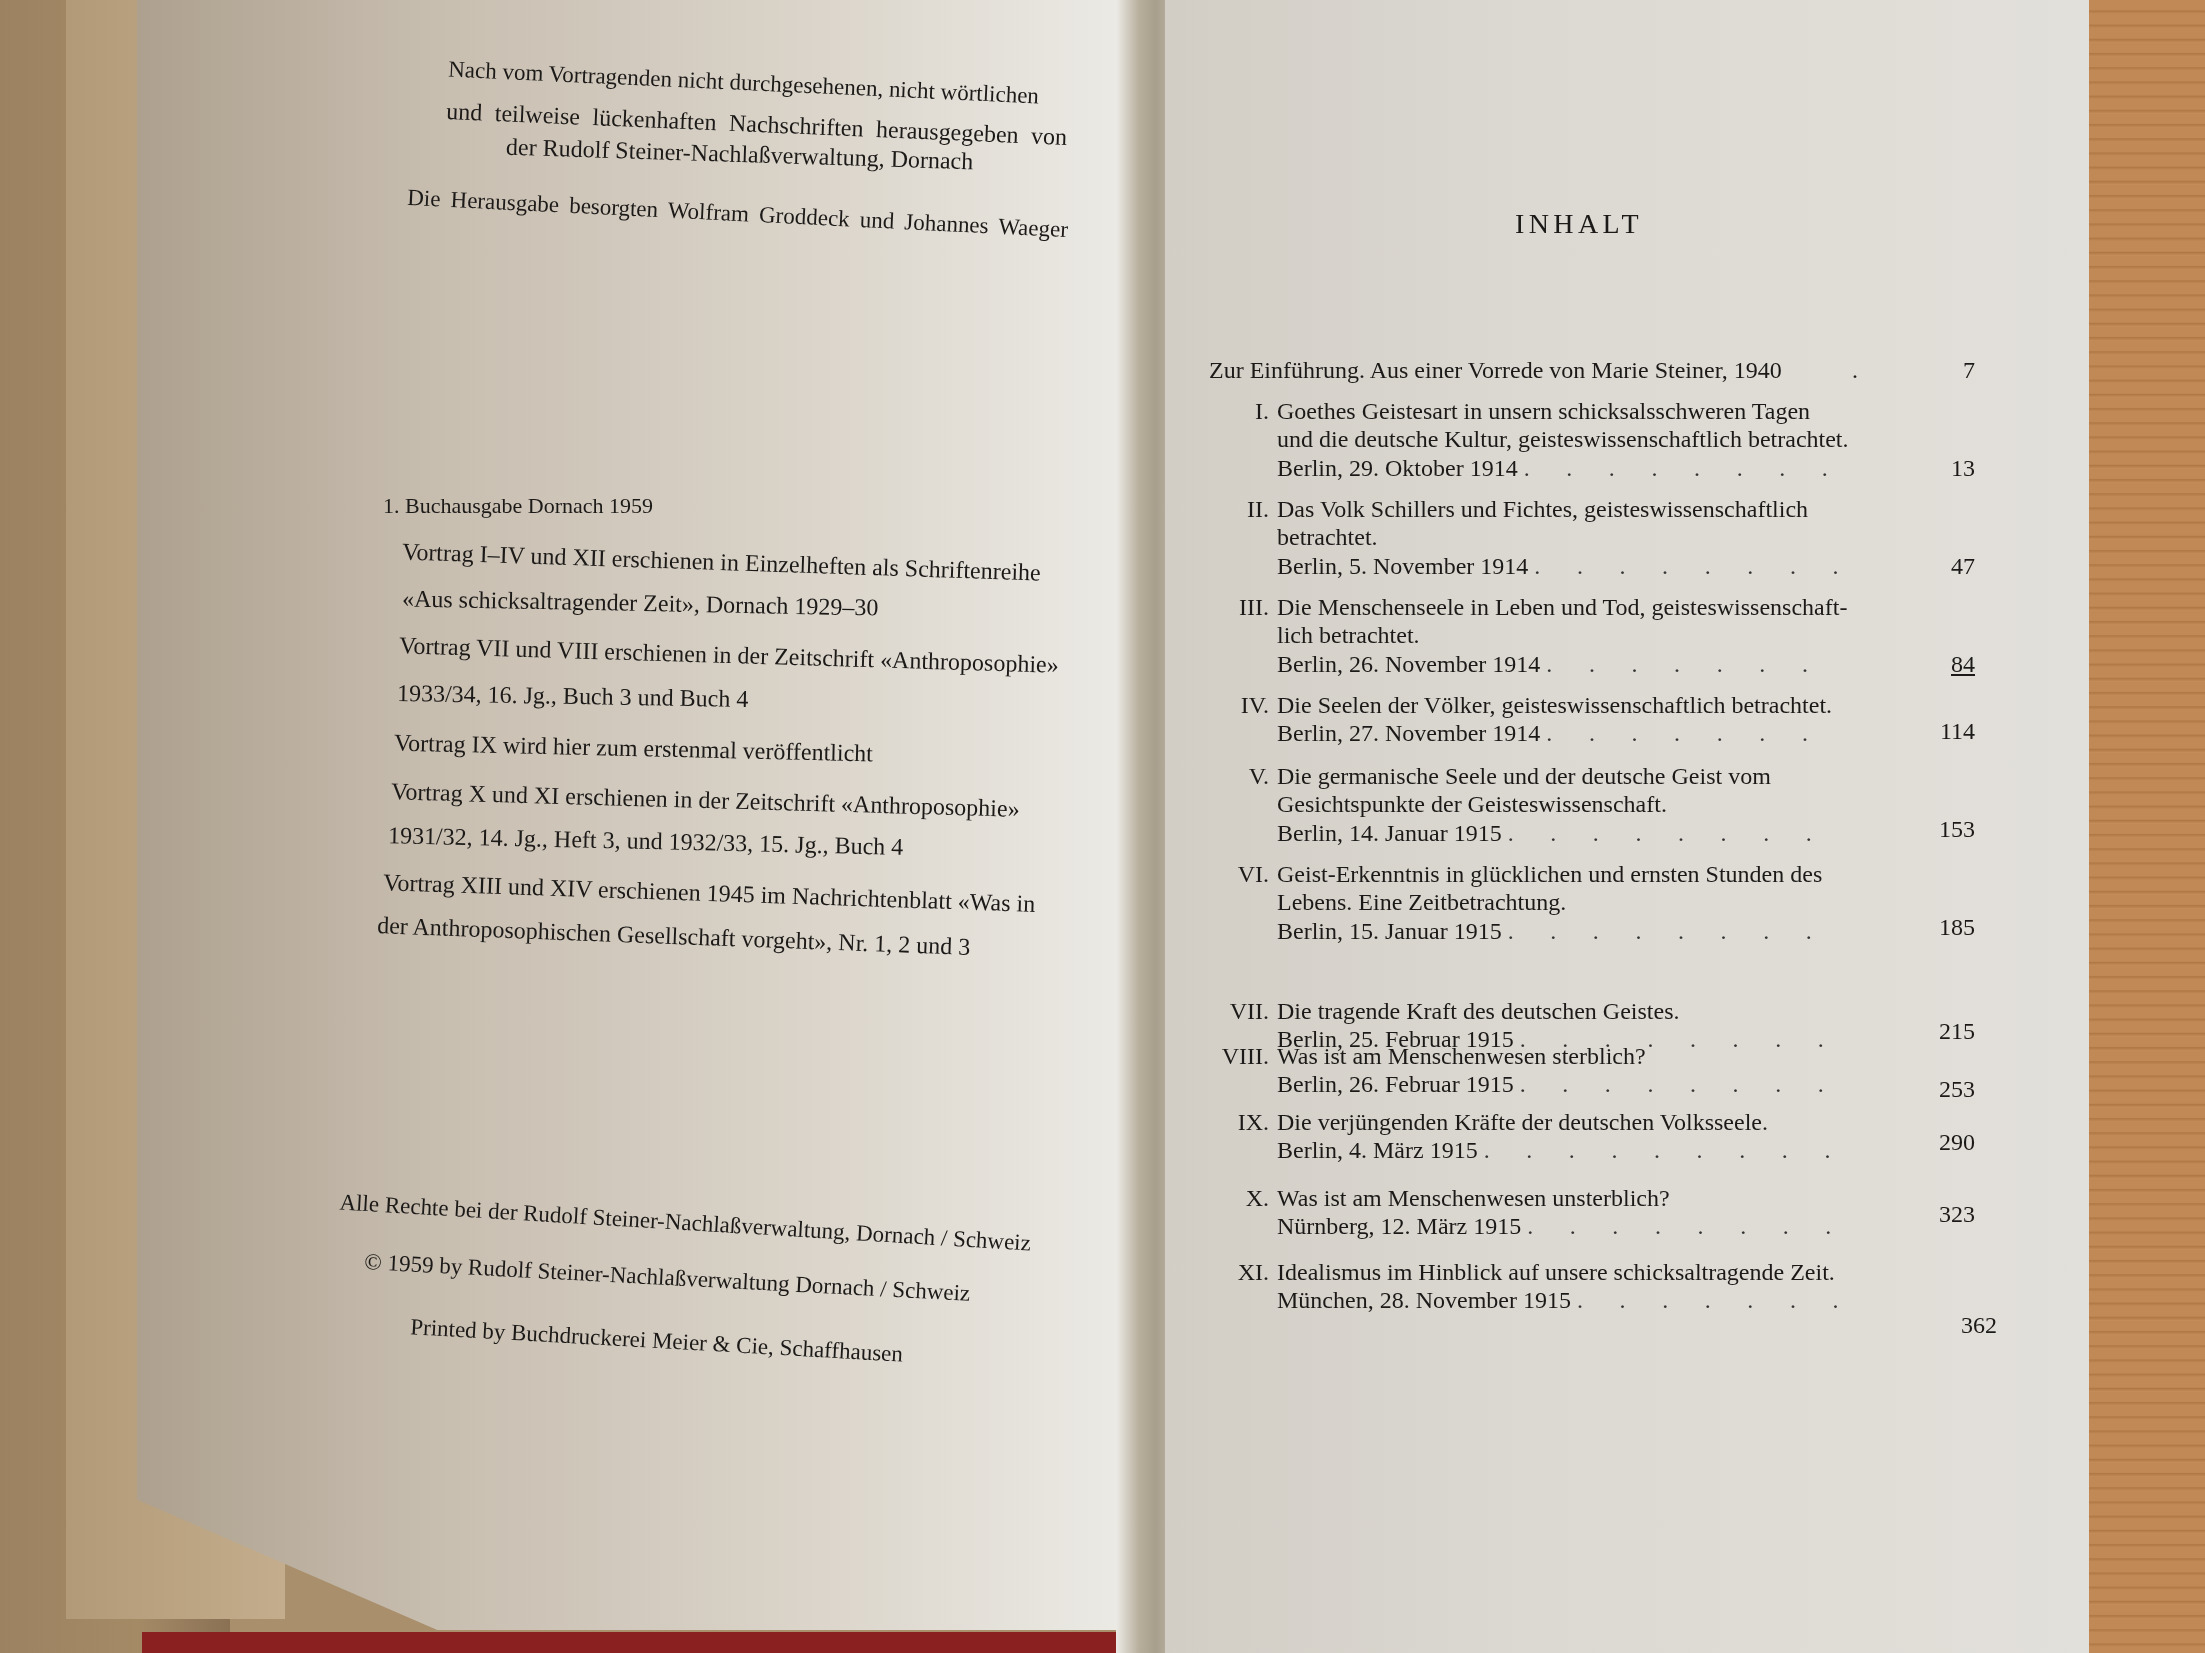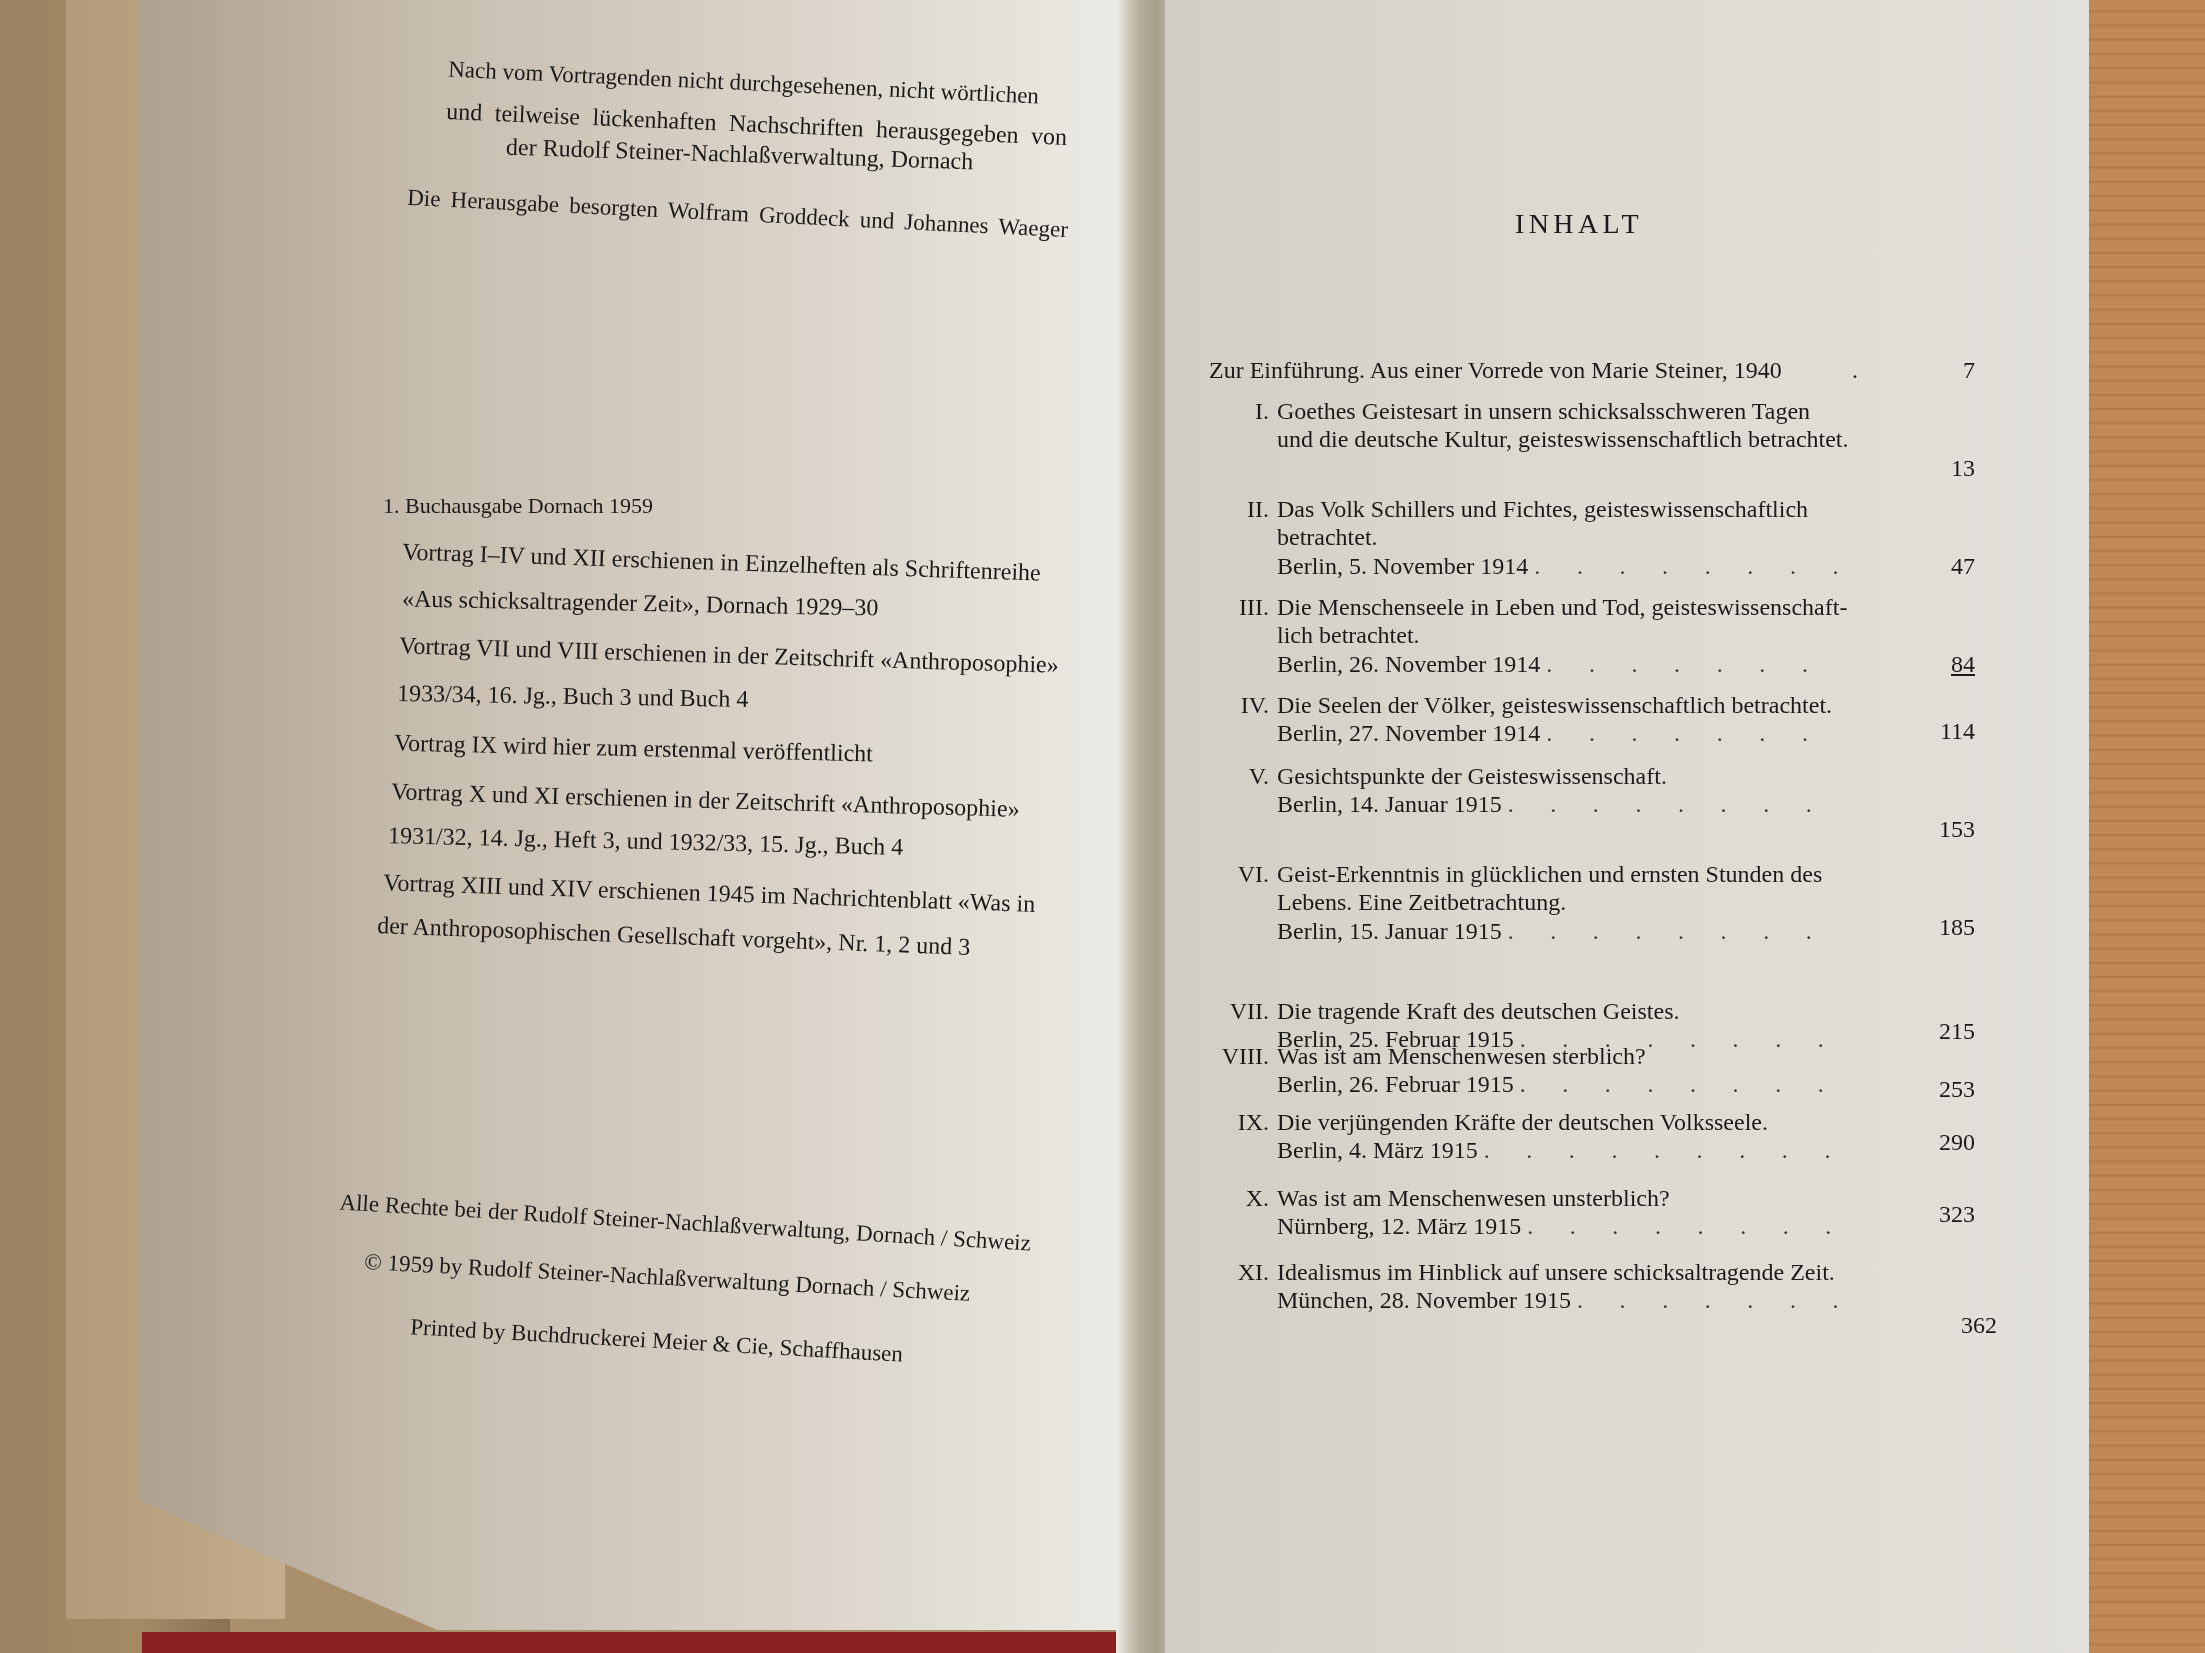--- a/index.html
+++ b/index.html
@@ -106,20 +106,21 @@
     <span class="toc-line" style="position:absolute;left:0;">Zur Einführung. Aus einer Vorrede von Marie Steiner, 1940</span>
     <span style="position:absolute;left:643px;">.</span>
     <span class="toc-page">7</span>
   </div>
 
   <div class="toc-row" style="top:397px;height:88px;">
     <span class="toc-num">I.</span>
     <div class="toc-body">
       <span class="toc-line">Goethes Geistesart in unsern schicksalsschweren Tagen</span>
       <span class="toc-line">und die deutsche Kultur, geisteswissenschaftlich betrachtet.</span>
+      <span class="toc-line"><span>Berlin, 29. Oktober 1914</span> <span class="leaders">. . . . . . . .</span></span>
     </div>
     <span class="toc-page" style="top:57px;">13</span>
   </div>
 
   <div class="toc-row" style="top:495px;height:88px;">
     <span class="toc-num">II.</span>
     <div class="toc-body">
       <span class="toc-line">Das Volk Schillers und Fichtes, geisteswissenschaftlich</span>
       <span class="toc-line">betrachtet.</span>
       <span class="toc-line"><span>Berlin, 5. November 1914</span> <span class="leaders">. . . . . . . .</span></span>
@@ -142,20 +143,21 @@
     <div class="toc-body">
       <span class="toc-line">Die Seelen der Völker, geisteswissenschaftlich betrachtet.</span>
       <span class="toc-line"><span>Berlin, 27. November 1914</span> <span class="leaders">. . . . . . .</span></span>
     </div>
     <span class="toc-page" style="top:26px;">114</span>
   </div>
 
   <div class="toc-row" style="top:762px;height:88px;">
     <span class="toc-num">V.</span>
     <div class="toc-body">
+      <span class="toc-line">Die germanische Seele und der deutsche Geist vom</span>
       <span class="toc-line">Gesichtspunkte der Geisteswissenschaft.</span>
       <span class="toc-line"><span>Berlin, 14. Januar 1915</span> <span class="leaders">. . . . . . . .</span></span>
     </div>
     <span class="toc-page" style="top:53px;">153</span>
   </div>
 
   <div class="toc-row" style="top:860px;height:88px;">
     <span class="toc-num">VI.</span>
     <div class="toc-body">
       <span class="toc-line">Geist-Erkenntnis in glücklichen und ernsten Stunden des</span>

